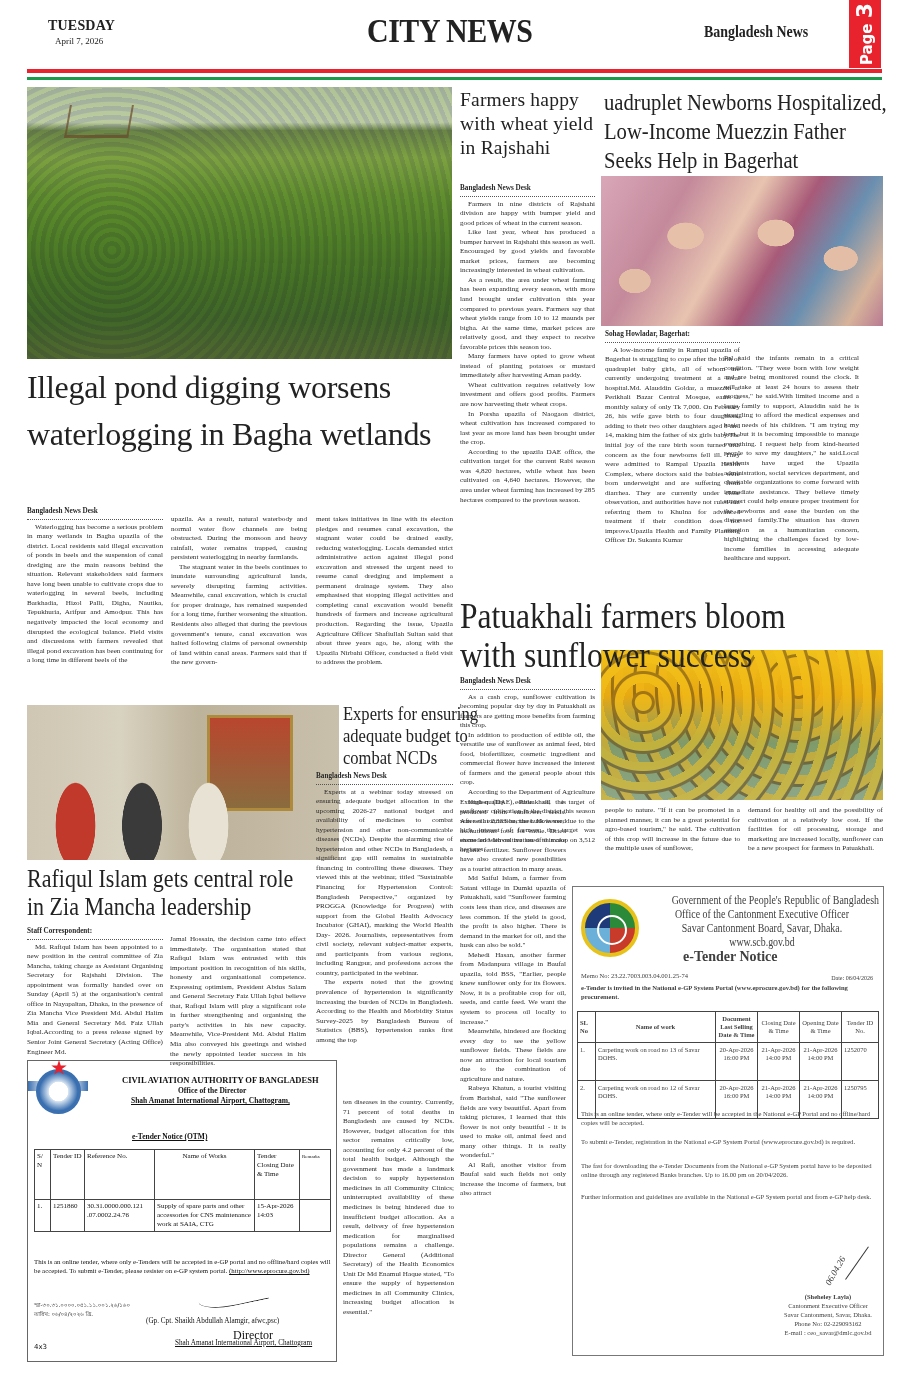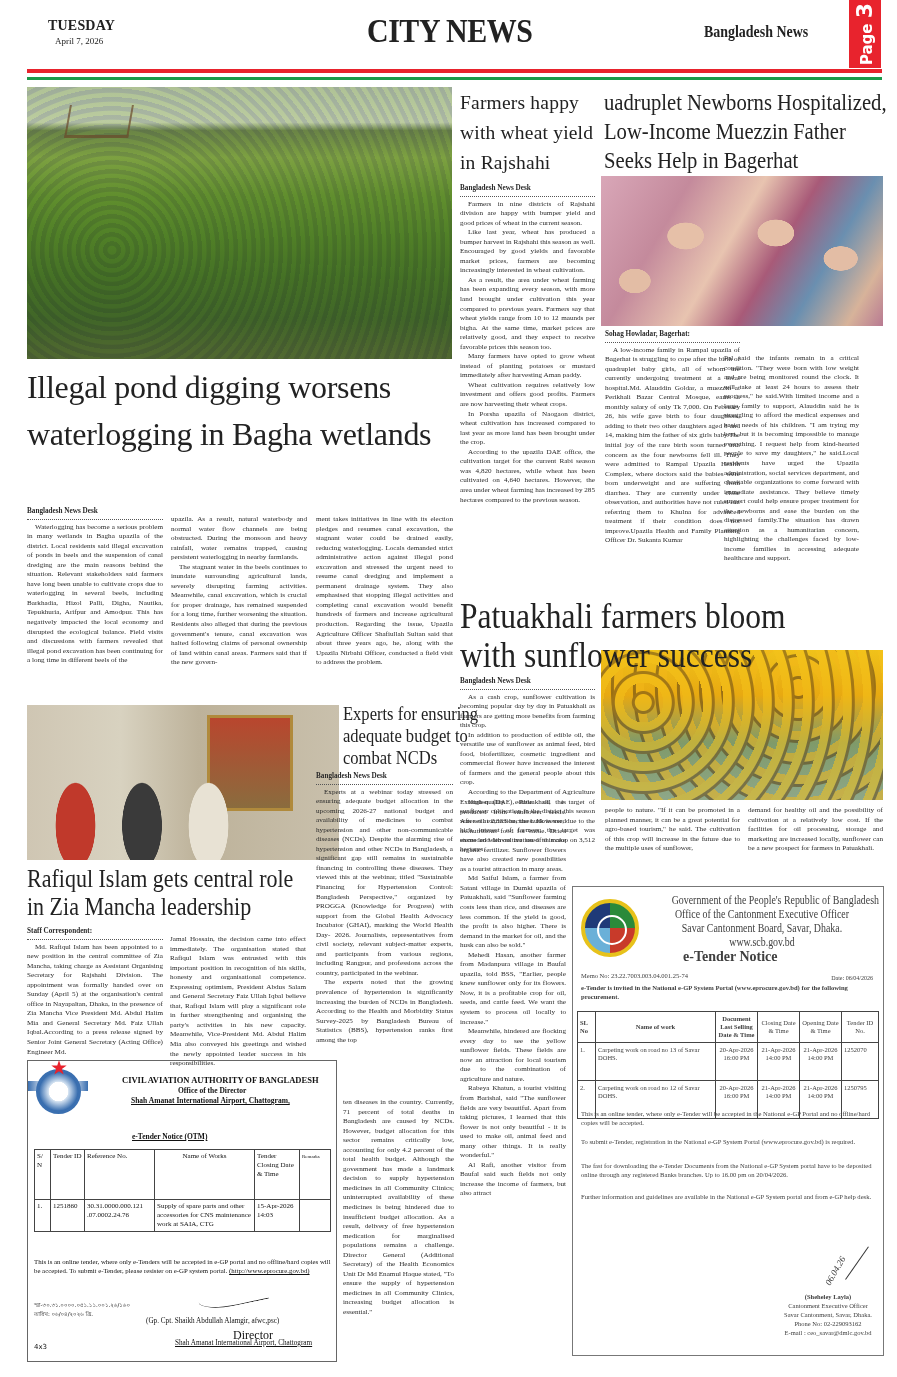--- a/index.html
+++ b/index.html
@@ -46,21 +46,21 @@
                 radial-gradient(ellipse 28px 60px at 85% 70%, #e8e2d4 70%, transparent 72%); }
 
   .photo-sunflower { left: 601px; top: 650px; width: 282px; height: 150px;
     background: linear-gradient(180deg, #f0c21a 0%, #e8a911 30%, #7f9a6a 62%, #8ea788 100%); }
   .photo-sunflower::before { content:""; position:absolute; inset:0;
     background: repeating-radial-gradient(circle at 15% 35%, #f6c31b 0 8px, #6a4a18 9px 11px, transparent 12px 20px),
                 repeating-radial-gradient(circle at 70% 25%, #f4b81a 0 8px, #5b4016 9px 11px, transparent 12px 22px);
     opacity: .55; }
 
   
-  .hl-farmers { left: 460px; top: 88px; width: 140px; font-size: 19.5px; line-height: 30px; letter-spacing: .2px; }
+  .hl-farmers { left: 460px; top: 88px; width: 140px; font-size: 19.5px; line-height: 24px; letter-spacing: .2px; }
   .hl-quad { left: 604px; top: 88px; width: 300px; font-size: 24px; line-height: 29px; transform: scaleX(.86); transform-origin: left top; white-space: nowrap; }
   .hl-illegal { left: 27px; top: 364px; width: 430px; font-size: 32px; line-height: 47px; letter-spacing: -.3px; }
   .hl-patua { left: 460px; top: 597px; width: 440px; font-size: 35px; line-height: 39px; transform: scaleX(.9); transform-origin: left top; white-space: nowrap; }
   .hl-experts { left: 343px; top: 703px; width: 140px; font-size: 19px; line-height: 22px; transform: scaleX(.87); transform-origin: left top; white-space: nowrap; }
   .hl-rafiqul { left: 27px; top: 865px; width: 330px; font-size: 25px; line-height: 28px; transform: scaleX(.88); transform-origin: left top; white-space: nowrap; }
 
   
   .byline { font-size: 7.2px; font-weight: bold; padding-bottom: 2px; border-bottom: 1px dotted #555; margin-bottom: 3px; }
   .col { font-size: 7.15px; line-height: 9.55px; text-align: justify; hyphens: auto; color: #2a2a2a; }
   .col p { text-indent: 8px; }

